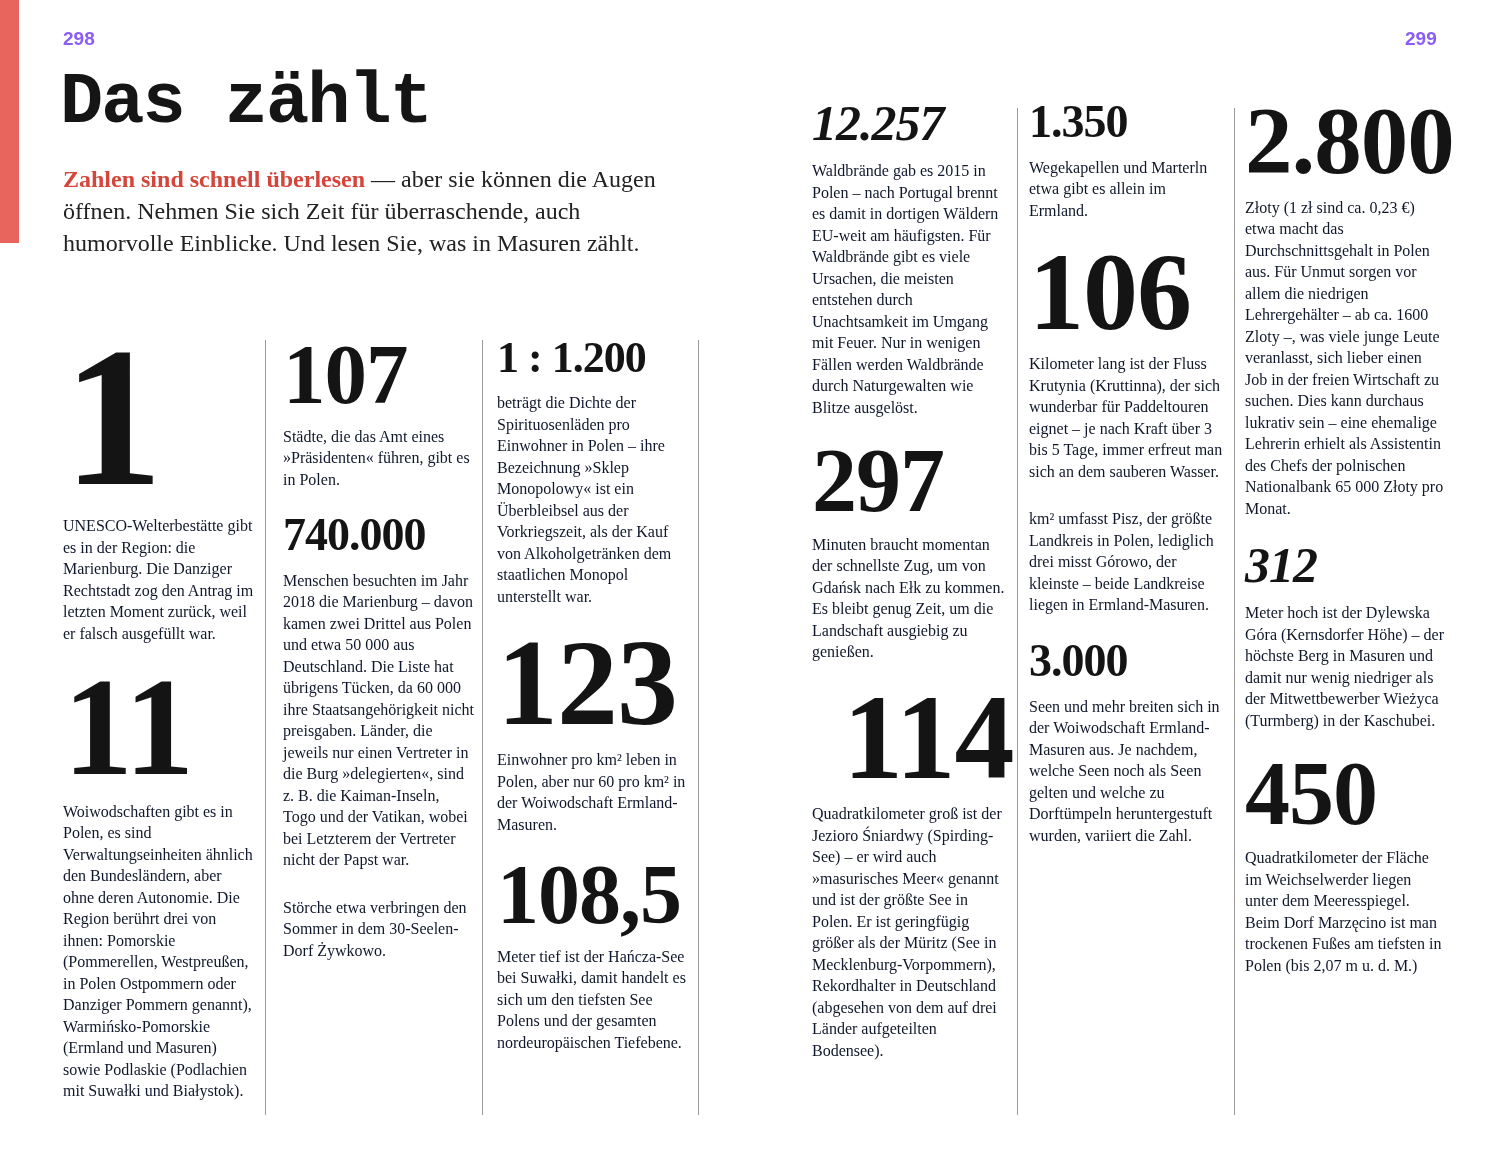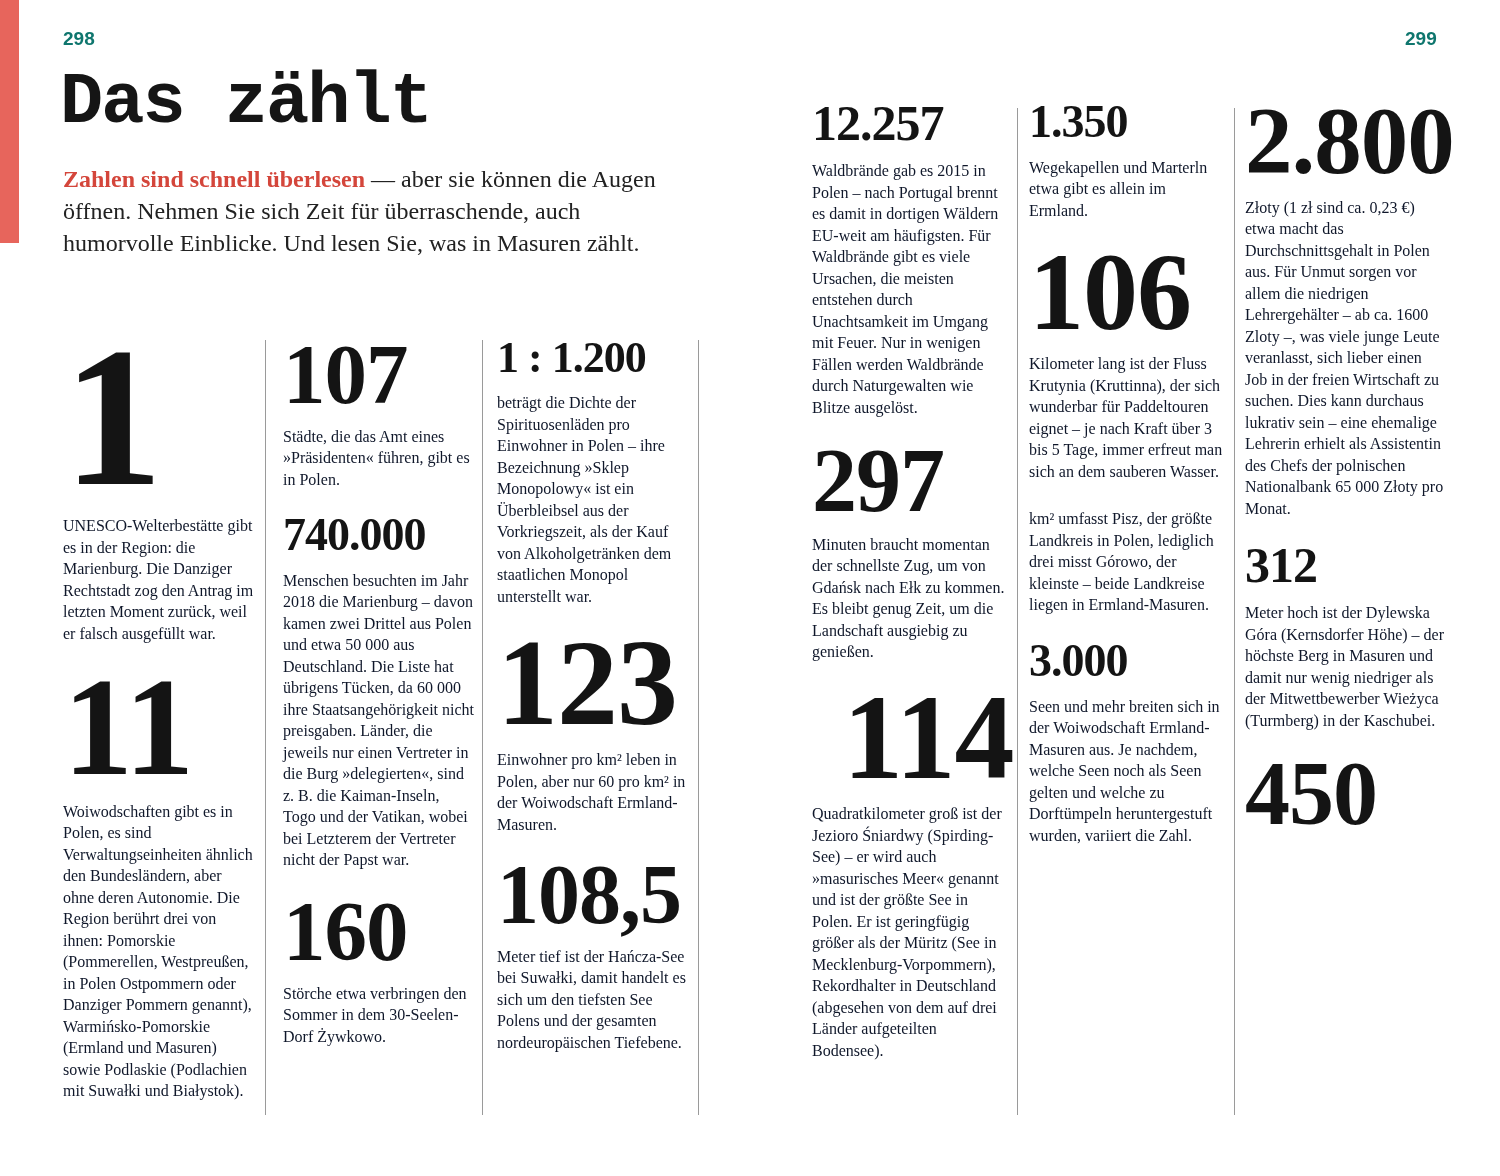--- a/index.html
+++ b/index.html
@@ -1,38 +1,38 @@
 <!DOCTYPE html>
 <html><head>
 <meta charset="utf-8">
 <style>
   html,body{margin:0;padding:0;background:#ffffff;}
   #page{position:relative;width:1500px;height:1176px;background:#ffffff;overflow:hidden;
         font-family:"Liberation Serif", serif;color:#1b1b1b;}
   .accent-bar{position:absolute;left:0;top:0;width:19px;height:243px;}
   .pagenum{position:absolute;top:28px;font-family:"Liberation Sans", sans-serif;
-           font-weight:700;font-size:19px;color:#0f766e;}
+           font-weight:700;font-size:19px;color:#8b5cf6;}
   #pn-left{left:63px;}
   #pn-right{left:1405px;}
   .title{position:absolute;left:60px;top:62px;font-weight:700;font-size:72px;
          letter-spacing:-2px;color:#151515;}
   .intro{position:absolute;left:63px;top:163px;width:630px;font-size:24px;
          line-height:32px;color:#222;}
   .intro .hl{font-weight:700;}
   .col{position:absolute;}
   .num{font-weight:700;letter-spacing:-1px;line-height:0.82;color:#141414;
        margin:0 0 16px 0;white-space:nowrap;}
   .txt{margin:0 0 26px 0;font-size:16px;line-height:21.5px;color:#0f172a;}
   .divider{position:absolute;width:1px;background:#9a9a9a;}
   
   .fs200{font-size:200px;} .fs140{font-size:140px;} .fs122{font-size:122px;}
   .fs120{font-size:120px;margin-left:31px;} .fs110{font-size:110px;}
   .fs95{font-size:95px;}  .fs90{font-size:90px;}  .fs85{font-size:85px;}
   .fs84{font-size:84px;}  .fs180{font-size:180px;}
-  .fs50{font-size:50px;}  .fs46{font-size:46px;}  .fs44{font-size:44px;}
+  .fs50{font-size:50px;font-style:italic;}  .fs46{font-size:46px;}  .fs44{font-size:44px;}
 </style>
 </head>
 <body>
 
 <div id="page">
 
   <div class="accent-bar" style="background: rgb(231, 101, 92);"></div>
 
   <div class="pagenum" id="pn-left">298</div>
   <div class="pagenum" id="pn-right">299</div>
@@ -48,21 +48,20 @@
     <p class="txt">UNESCO-Welterbestätte gibt es in der Region: die Marienburg. Die Danziger Rechtstadt zog den Antrag im letzten Moment zurück, weil er falsch ausgefüllt war.</p>
     <div class="num fs140">11</div>
     <p class="txt">Woiwodschaften gibt es in Polen, es sind Verwaltungseinheiten ähnlich den Bundesländern, aber ohne deren Autonomie. Die Region berührt drei von ihnen: Pomorskie (Pommerellen, Westpreußen, in Polen Ostpommern oder Danziger Pommern genannt), Warmińsko-Pomorskie (Ermland und Masuren) sowie Podlaskie (Podlachien mit Suwałki und Białystok).</p>
   </div>
 
   <div class="col" style="left:283px;top:340px;width:192px;">
     <div class="num fs85">107</div>
     <p class="txt">Städte, die das Amt eines »Präsidenten« führen, gibt es in Polen.</p>
     <div class="num fs46">740.000</div>
     <p class="txt">Menschen besuchten im Jahr 2018 die Marienburg – davon kamen zwei Drittel aus Polen und etwa 50 000 aus Deutschland. Die Liste hat übrigens Tücken, da 60 000 ihre Staatsangehörigkeit nicht preisgaben. Länder, die jeweils nur einen Vertreter in die Burg »delegierten«, sind z. B. die Kaiman-Inseln, Togo und der Vatikan, wobei bei Letzterem der Vertreter nicht der Papst war.</p>
-    <div class="num fs85">160</div>
     <p class="txt">Störche etwa verbringen den Sommer in dem 30-Seelen-Dorf Żywkowo.</p>
   </div>
 
   <div class="col" style="left:497px;top:340px;width:192px;">
     <div class="num fs44">1 : 1.200</div>
     <p class="txt">beträgt die Dichte der Spirituosenläden pro Einwohner in Polen – ihre Bezeichnung »Sklep Monopolowy« ist ein Überbleibsel aus der Vorkriegszeit, als der Kauf von Alkoholgetränken dem staatlichen Monopol unterstellt war.</p>
     <div class="num fs122">123</div>
     <p class="txt">Einwohner pro km² leben in Polen, aber nur 60 pro km² in der Woiwodschaft Ermland-Masuren.</p>
     <div class="num fs84">108,5</div>
     <p class="txt">Meter tief ist der Hańcza-See bei Suwałki, damit handelt es sich um den tiefsten See Polens und der gesamten nordeuropäischen Tiefebene.</p>
@@ -86,20 +85,21 @@
     <div class="num fs46">3.000</div>
     <p class="txt">Seen und mehr breiten sich in der Woiwodschaft Ermland-Masuren aus. Je nachdem, welche Seen noch als Seen gelten und welche zu Dorftümpeln heruntergestuft wurden, variiert die Zahl.</p>
   </div>
 
   <div class="col" style="left:1245px;top:103px;width:200px;">
     <div class="num fs95">2.800</div>
     <p class="txt">Złoty (1 zł sind ca. 0,23 €) etwa macht das Durchschnittsgehalt in Polen aus. Für Unmut sorgen vor allem die niedrigen Lehrergehälter – ab ca. 1600 Zloty –, was viele junge Leute veranlasst, sich lieber einen Job in der freien Wirtschaft zu suchen. Dies kann durchaus lukrativ sein – eine ehemalige Lehrerin erhielt als Assistentin des Chefs der polnischen Nationalbank 65 000 Złoty pro Monat.</p>
     <div class="num fs50">312</div>
     <p class="txt">Meter hoch ist der Dylewska Góra (Kernsdorfer Höhe) – der höchste Berg in Masuren und damit nur wenig niedriger als der Mitwettbewerber Wieżyca (Turmberg) in der Kaschubei.</p>
     <div class="num fs90">450</div>
+    <p class="txt">Quadratkilometer der Fläche im Weichselwerder liegen unter dem Meeresspiegel. Beim Dorf Marzęcino ist man trockenen Fußes am tiefsten in Polen (bis 2,07 m u. d. M.)</p>
   </div>
 
   <div class="divider" style="left:265px;top:340px;height:775px;"></div>
   <div class="divider" style="left:482px;top:340px;height:775px;"></div>
   <div class="divider" style="left:698px;top:340px;height:775px;"></div>
   <div class="divider" style="left:1017px;top:108px;height:1007px;"></div>
   <div class="divider" style="left:1234px;top:108px;height:1007px;"></div>
 
 </div>
 

